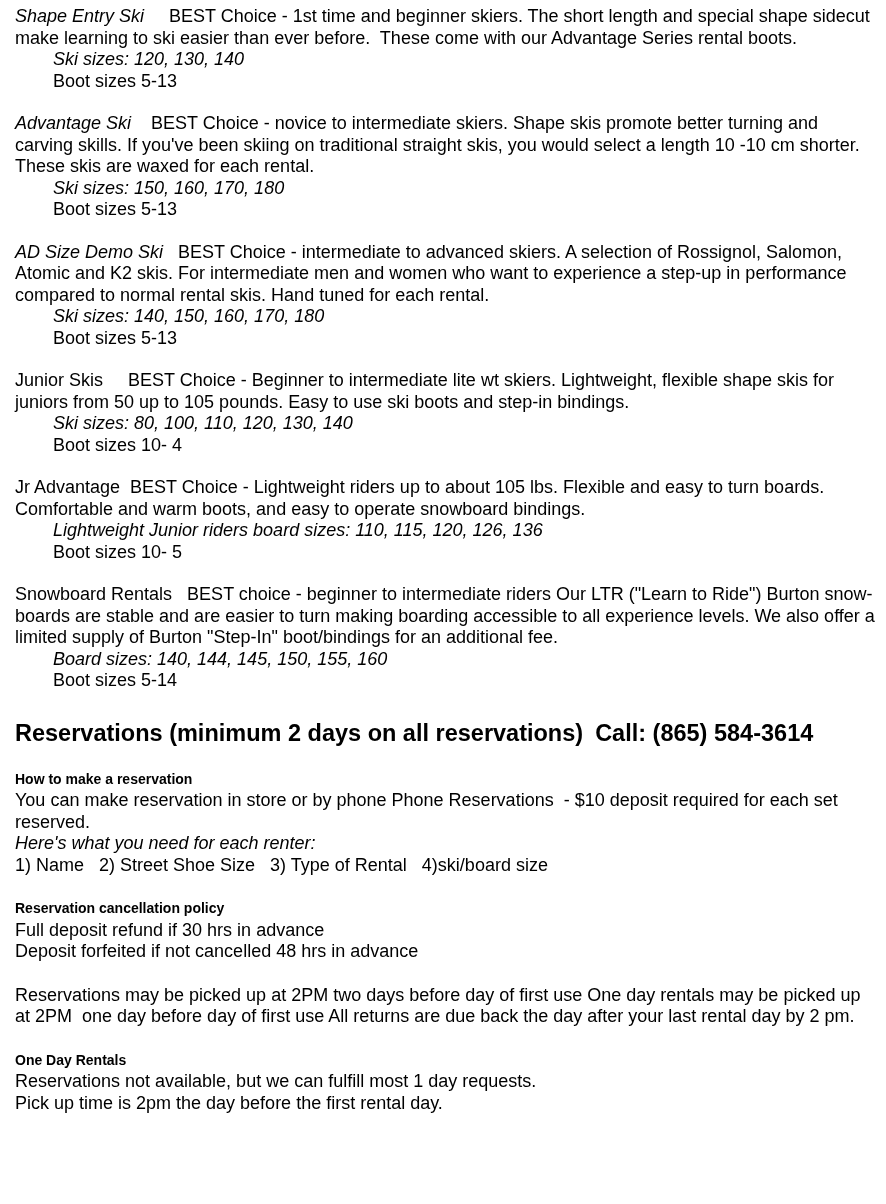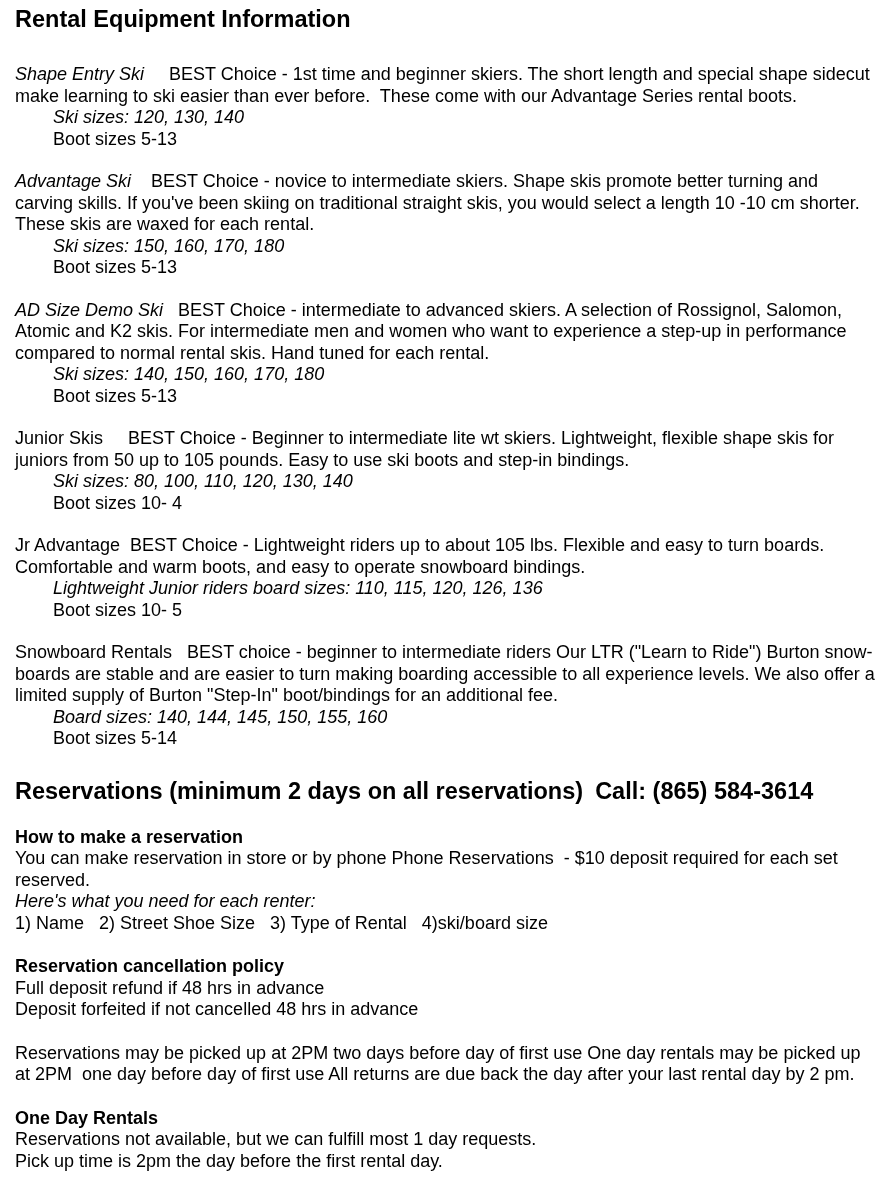--- a/index.html
+++ b/index.html
@@ -21,29 +21,28 @@
   .italic { font-style: italic; }
   .indent { padding-left: 38px; }
   .res-heading {
     font-size: 23.5px; line-height: 28px; font-weight: bold;
     margin: 27px 0 22px 0;
   }
   .res-call { margin-left: 12px; }
   .sub { margin: 0 0 22px 0; }
   .sub:last-child { margin-bottom: 0; }
   .sub-heading {
-    font-size: 18px; line-height: 21.5px; font-weight: bold; margin: 0;
+    font-size: 14px; line-height: 21.5px; font-weight: bold; margin: 0;
   }
 </style>
 </head>
 <body>
 
 <div>
 
-  <h1 class="doc-title">Rental Equipment Information</h1>
 
   <div class="equip">
     <p><span class="italic">Shape Entry Ski</span><span>     BEST Choice - 1st time and beginner skiers. The short length and special shape sidecut make learning to ski easier than ever before.  These come with our Advantage Series rental boots.</span></p>
     <p class="indent italic">Ski sizes: 120, 130, 140</p>
     <p class="indent">Boot sizes 5-13</p>
   </div>
 
   <div class="equip">
     <p><span class="italic">Advantage Ski</span><span>    BEST Choice - novice to intermediate skiers. Shape skis promote better turning and carving skills. If you've been skiing on traditional straight skis, you would select a length 10 -10 cm shorter. These skis are waxed for each rental.</span></p>
     <p class="indent italic">Ski sizes: 150, 160, 170, 180</p>
@@ -78,21 +77,21 @@
 
   <div class="sub">
     <p class="sub-heading">How to make a reservation</p>
     <p>You can make reservation in store or by phone Phone Reservations  - $10 deposit required for each set reserved.</p>
     <p class="italic">Here's what you need for each renter:</p>
     <p>1) Name   2) Street Shoe Size   3) Type of Rental   4)ski/board size</p>
   </div>
 
   <div class="sub">
     <p class="sub-heading">Reservation cancellation policy</p>
-    <p>Full deposit refund if 48 hrs in advance</p>
+    <p>Full deposit refund if 30 hrs in advance</p>
     <p>Deposit forfeited if not cancelled 48 hrs in advance</p>
   </div>
 
   <div class="sub">
     <p>Reservations may be picked up at 2PM two days before day of first use One day rentals may be picked up at 2PM  one day before day of first use All returns are due back the day after your last rental day by 2 pm.</p>
   </div>
 
   <div class="sub">
     <p class="sub-heading">One Day Rentals</p>
     <p>Reservations not available, but we can fulfill most 1 day requests.</p>

